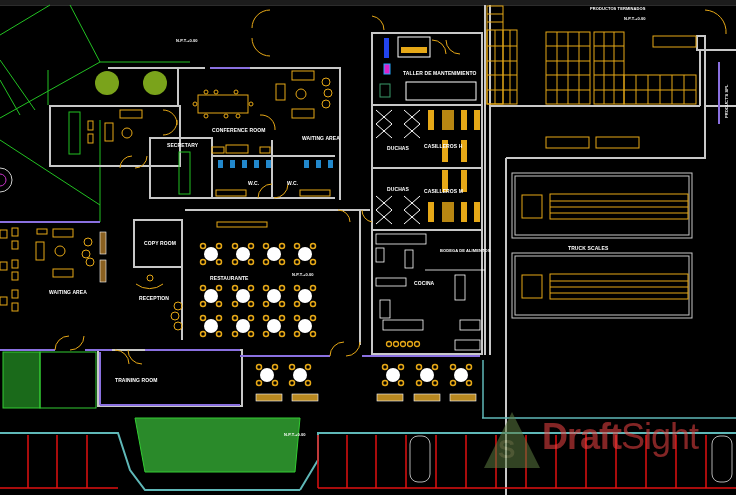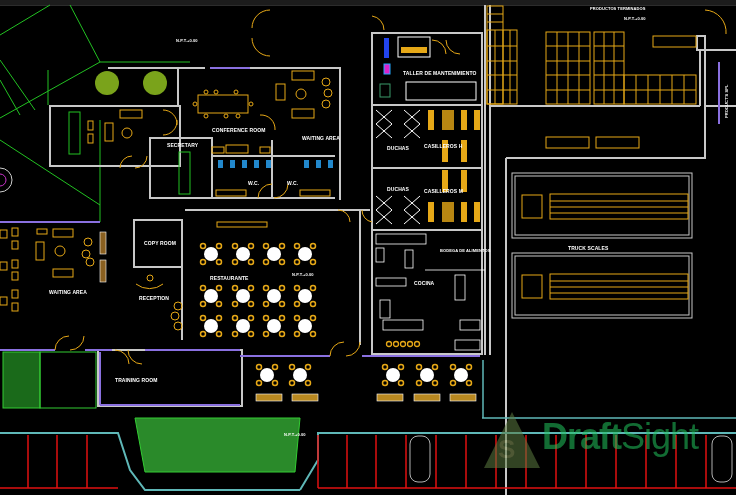--- a/index.html
+++ b/index.html
@@ -3,21 +3,21 @@
 <meta charset="utf-8">
 <style>
   html, body { margin:0; padding:0; background:#000; }
   body { width:736px; height:495px; overflow:hidden; position:relative; font-family:"Liberation Sans", sans-serif; }
   #canvas { position:absolute; left:0; top:0; width:736px; height:495px; background:#000; }
   .topbar { position:absolute; left:0; top:0; width:736px; height:5px; background:#1c1c1c; border-bottom:1px solid #2c2c2c; }
   svg { position:absolute; left:0; top:0; }
   .lbl { position:absolute; color:#fff; font-size:5px; font-weight:bold; letter-spacing:0.1px; white-space:nowrap; text-transform:uppercase; }
   .lbl.v { transform:rotate(-90deg); transform-origin:left top; }
   .wm { position:absolute; left:482px; top:410px; width:254px; height:60px; opacity:0.55; }
-  .wm-text { position:absolute; left:60px; top:6px; font-size:36px; color:#22c55e; letter-spacing:-1px; white-space:nowrap;text-align:center; }
+  .wm-text { position:absolute; left:60px; top:6px; font-size:36px; color:#ef4444; letter-spacing:-1px; white-space:nowrap;text-align:center; }
   .wm-text b { font-weight:bold; }
   .wm-text span { font-weight:normal; }
 </style>
 </head>
 <body>
 
 <div id="canvas">
   <div class="topbar"></div>
 
   <svg width="736" height="495" viewBox="0 0 736 495">

